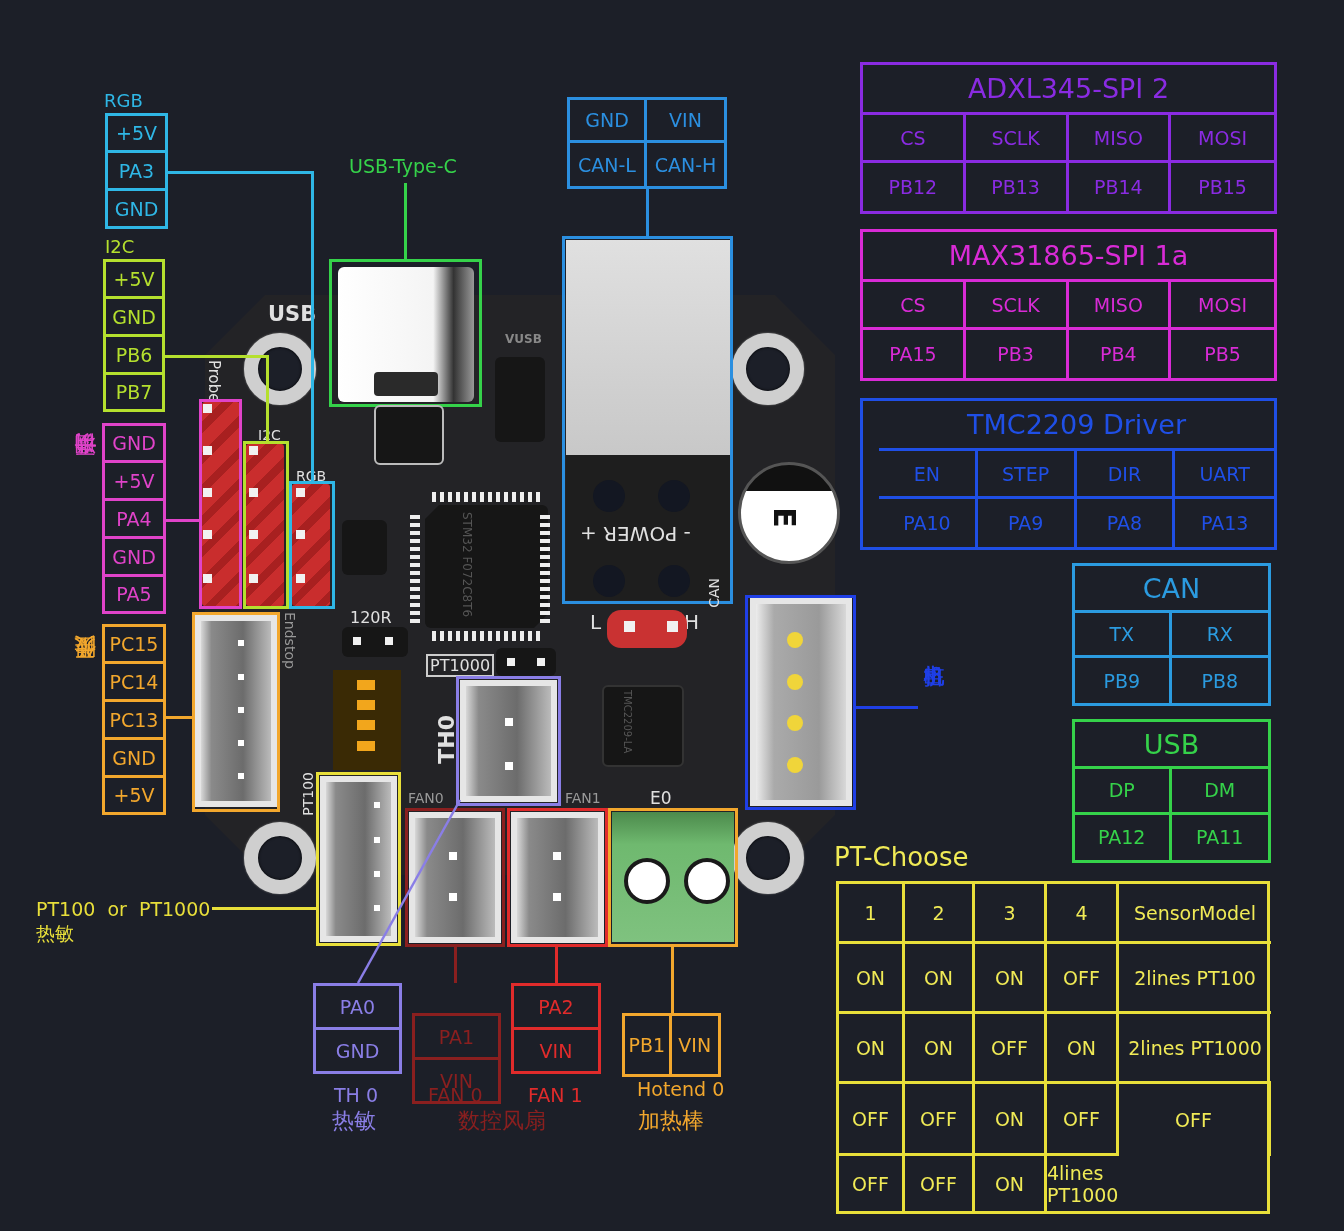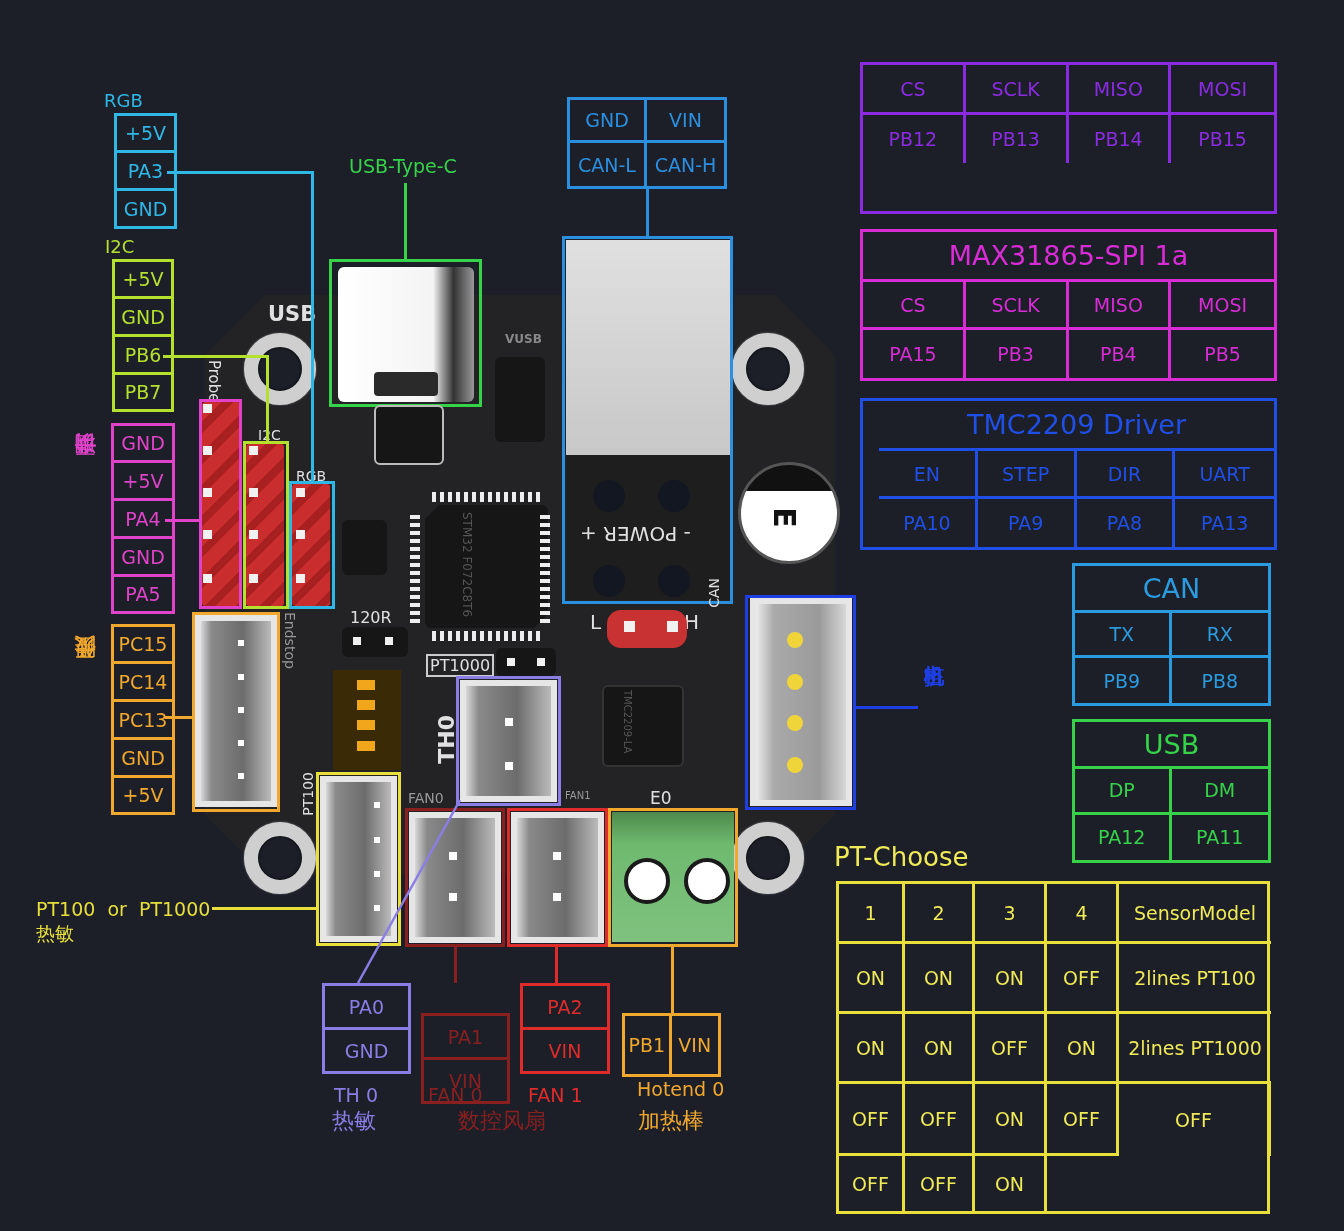--- a/index.html
+++ b/index.html
@@ -1,21 +1,21 @@
 <!DOCTYPE html>
 <html><head>
 <meta charset="utf-8">
 <style>
   * { box-sizing: border-box; margin: 0; padding: 0; }
   html, body { width: 1344px; height: 1231px; background: #1c1f28; overflow: hidden; }
   body { position: relative; font-family: "DejaVu Sans", sans-serif; }
   .abs { position: absolute; }
 
   
-  .pinbox { position: absolute; display: flex; flex-direction: column; margin-left: 9px; }
+  .pinbox { position: absolute; display: flex; flex-direction: column; }
   .pinbox .cell { display: flex; align-items: center; justify-content: center; border: 3px solid; margin-top: -3px; font-size: 19px; }
   .pinbox .cell:first-child { margin-top: 0; }
   .grouplabel { position: absolute; font-size: 18px; }
 
   
   .tbl { position: absolute; border: 3px solid; display: grid; }
   .tbl .t-title { display: flex; align-items: center; justify-content: center; font-size: 27px; border-bottom: 3px solid; }
   .tbl .t-row { display: grid; }
   .tbl .t-cell { display: flex; align-items: center; justify-content: center; font-size: 19px; border-right: 3px solid; border-bottom: 3px solid; }
   .tbl .t-row .t-cell:last-child { border-right: none; }
@@ -142,21 +142,21 @@
 <div class="outline" style="left:316px; top:772px; width:85px; height:174px; border-color:#e8df3a;"></div>
 <div class="silk" style="left:300px; top:772px; font-size:14px; writing-mode:vertical-rl; transform:rotate(180deg); font-weight:normal;">PT100</div>
 
 <div class="connector" style="left:460px; top:680px; width:97px; height:122px;"></div>
 <div class="conn-pin" style="left:505px; top:718px; width:8px; height:8px;"></div>
 <div class="conn-pin" style="left:505px; top:762px; width:8px; height:8px;"></div>
 <div class="outline" style="left:456px; top:676px; width:105px; height:130px; border-color:#8a7ee6;"></div>
 <div class="silk" style="left:434px; top:715px; font-size:22px; writing-mode:vertical-rl; transform:rotate(180deg);">TH0</div>
 
 <div class="silk" style="left:408px; top:790px; font-size:14px; font-weight:normal; color:#999;">FAN0</div>
-<div class="silk" style="left:565px; top:790px; font-size:10px; font-weight:normal; color:#999;">FAN1</div>
+<div class="silk" style="left:565px; top:790px; font-size:14px; font-weight:normal; color:#999;">FAN1</div>
 <div class="connector" style="left:409px; top:812px; width:92px; height:131px;"></div>
 <div class="conn-pin" style="left:449px; top:852px; width:8px; height:8px;"></div>
 <div class="conn-pin" style="left:449px; top:893px; width:8px; height:8px;"></div>
 <div class="outline" style="left:405px; top:808px; width:100px; height:139px; border-color:#8a1f1f;"></div>
 <div class="connector" style="left:511px; top:812px; width:93px; height:131px;"></div>
 <div class="conn-pin" style="left:553px; top:852px; width:8px; height:8px;"></div>
 <div class="conn-pin" style="left:553px; top:893px; width:8px; height:8px;"></div>
 <div class="outline" style="left:507px; top:808px; width:101px; height:139px; border-color:#e02b2b;"></div>
 
 <div class="abs" style="left:612px; top:812px; width:122px; height:130px; background:linear-gradient(180deg,#4c8a4c 0,#6fb96f 25%,#7fc27f 100%);"></div>
@@ -239,20 +239,21 @@
 <div class="abs" style="left:349px; top:155px; color:#35d24a; font-size:19px;">USB-Type-C</div>
 
 <div class="abs" style="left:567px; top:97px; width:160px; height:92px; border:3px solid #2b8fe0; display:grid; grid-template-columns:1fr 1fr; grid-template-rows:1fr 1fr; color:#2b8fe0; font-size:19px;">
   <div style="display:flex;align-items:center;justify-content:center;border-right:3px solid #2b8fe0;border-bottom:3px solid #2b8fe0;">GND</div>
   <div style="display:flex;align-items:center;justify-content:center;border-bottom:3px solid #2b8fe0;">VIN</div>
   <div style="display:flex;align-items:center;justify-content:center;border-right:3px solid #2b8fe0;">CAN-L</div>
   <div style="display:flex;align-items:center;justify-content:center;">CAN-H</div>
 </div>
 
 <div class="tbl" style="left:860px; top:62px; width:417px; height:152px; border-color:#8a2be2; color:#8a2be2; grid-template-rows:50px 1fr 1fr;">
+  <div class="t-title" style="border-color:#8a2be2;">ADXL345-SPI 2</div>
   <div class="t-row" style="grid-template-columns:repeat(4,1fr);">
     <div class="t-cell" style="border-color:#8a2be2;">CS</div>
     <div class="t-cell" style="border-color:#8a2be2;">SCLK</div>
     <div class="t-cell" style="border-color:#8a2be2;">MISO</div>
     <div class="t-cell" style="border-color:#8a2be2;">MOSI</div>
   </div>
   <div class="t-row" style="grid-template-columns:repeat(4,1fr);">
     <div class="t-cell" style="border-color:#8a2be2;">PB12</div>
     <div class="t-cell" style="border-color:#8a2be2;">PB13</div>
     <div class="t-cell" style="border-color:#8a2be2;">PB14</div>
@@ -336,20 +337,21 @@
     <div class="c">ON</div>
     <div class="c last">2lines PT1000</div>
     <div class="c">OFF</div>
     <div class="c">OFF</div>
     <div class="c">ON</div>
     <div class="c">OFF</div>
     <div class="c bottom">OFF</div>
     <div class="c bottom">OFF</div>
     <div class="c bottom">OFF</div>
     <div class="c bottom">ON</div>
+    <div class="c last bottom">4lines PT1000</div>
   </div>
 
 <div class="pinbox" style="left:313px; top:983px; width:89px; color:#8a7ee6;">
   <div class="cell" style="height:47px; border-color:#8a7ee6;">PA0</div>
   <div class="cell" style="height:47px; border-color:#8a7ee6;">GND</div>
 </div>
 <div class="abs" style="left:334px; top:1084px; color:#8a7ee6; font-size:19px;">TH 0</div>
 <div class="abs" style="left:332px; top:1106px; color:#8a7ee6; font-size:22px;">热敏</div>
 
 <div class="pinbox" style="left:412px; top:1013px; width:89px; color:#8a1f1f;">

